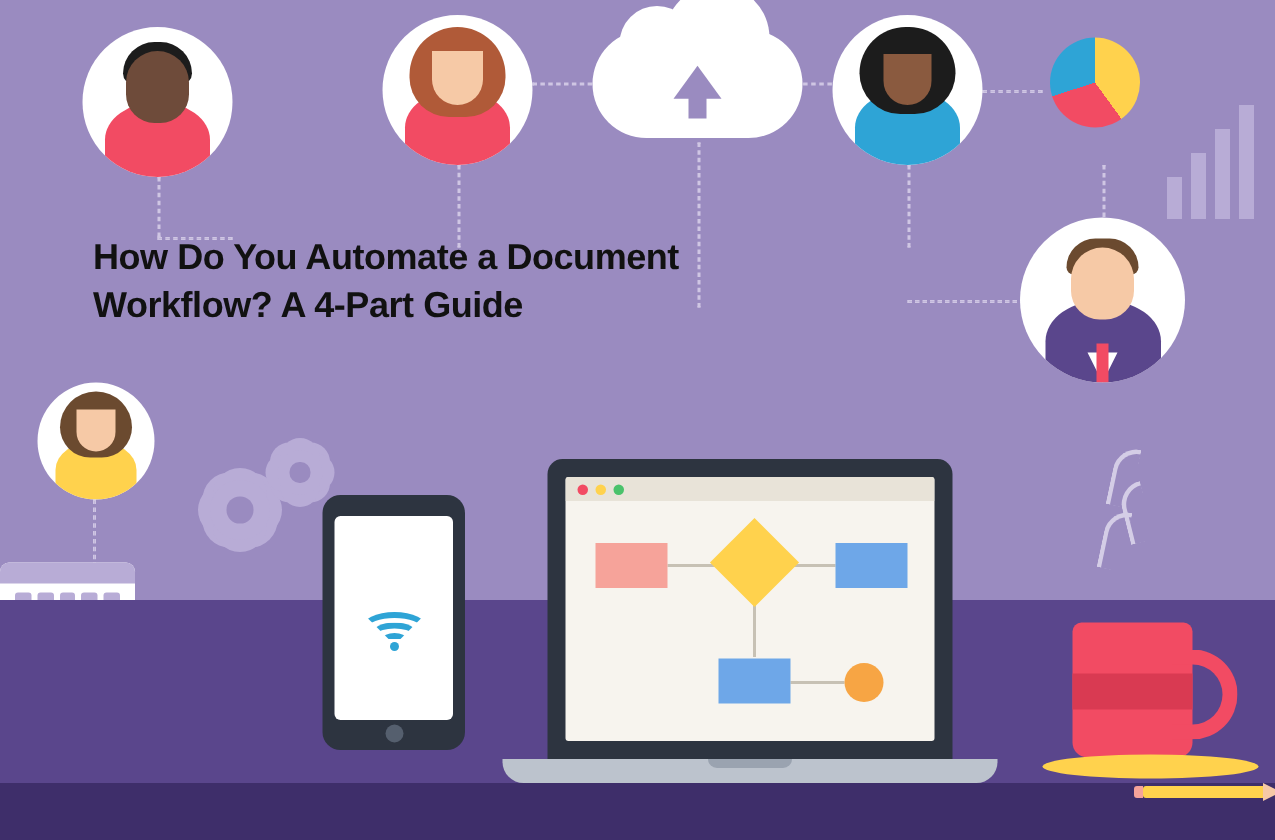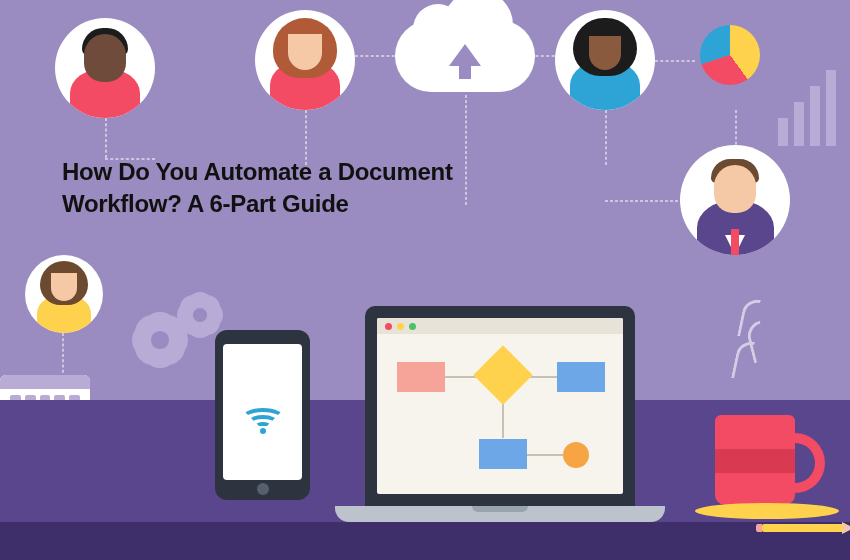--- a/index.html
+++ b/index.html
@@ -428,16 +428,16 @@
   </div>
   <div class="mug">
     <div class="saucer"></div>
     <div class="sleeve"></div>
   </div>
 
   <div class="pencil"></div>
 
   <div class="heading">
     <span>How Do You Automate a Document</span><br>
-    <span>Workflow? A 6-Part Guide</span>
+    <span>Workflow? A 4-Part Guide</span>
   </div>
 
 </div>
 
 </body></html>

